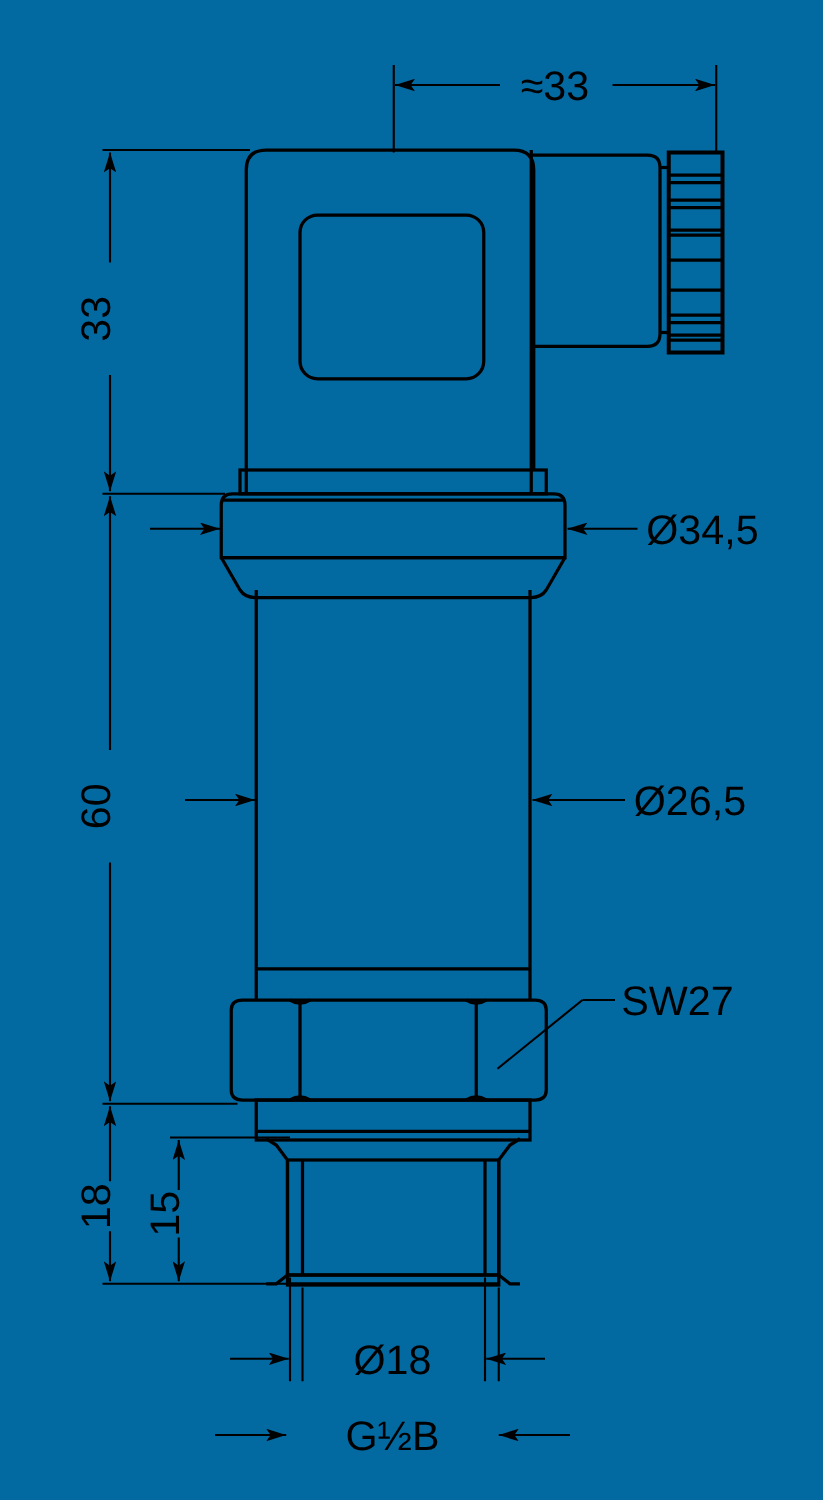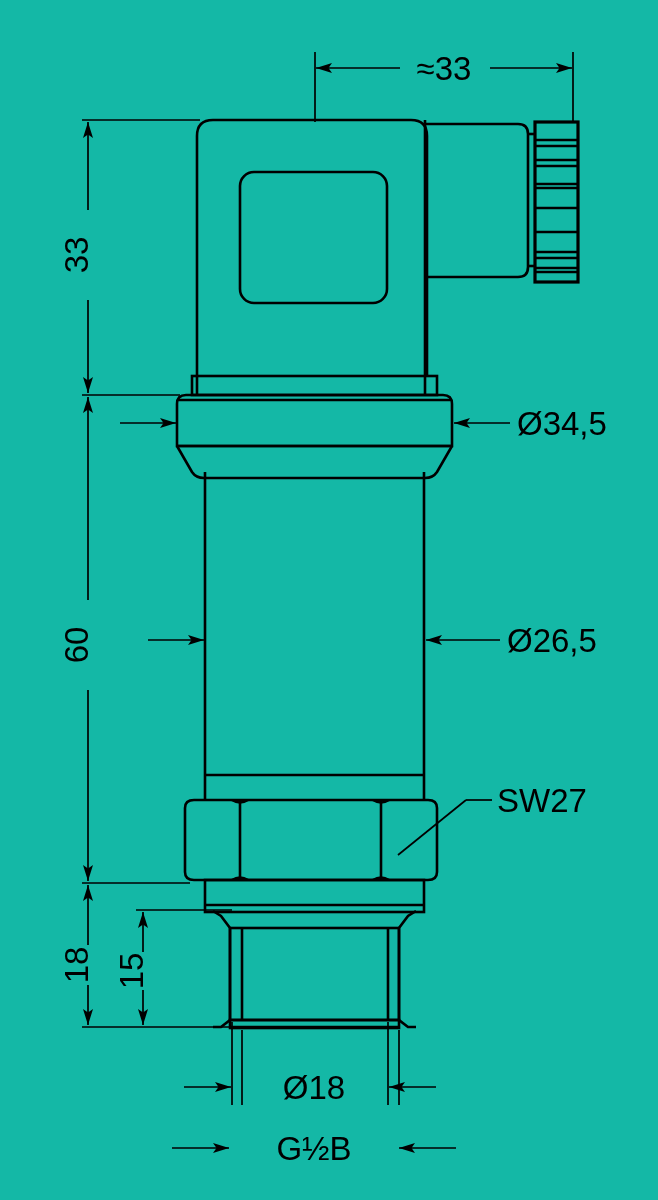--- a/index.html
+++ b/index.html
@@ -1,18 +1,18 @@
 <!DOCTYPE html>
 <html><head>
 <meta charset="utf-8">
 <style>
   html,body{margin:0;padding:0;background:#ffffff;}
   body{width:658px;height:1200px;overflow:hidden;
        font-family:"Liberation Sans", sans-serif;}
-  #sheet{position:relative;width:658px;height:1200px;background:#14b8a6;}
+  #sheet{position:relative;width:658px;height:1200px;background:#0369a1;}
   svg{display:block;}
   .dimtext{font-family:"Liberation Sans", sans-serif;font-size:33px;fill:#000;}
   .dimtext-v{font-family:"Liberation Sans", sans-serif;font-size:33px;fill:#000;}
 </style>
 </head>
 <body>
 
 <div id="sheet">
 
 <svg width="658" height="1200" viewBox="0 0 658 1200">

